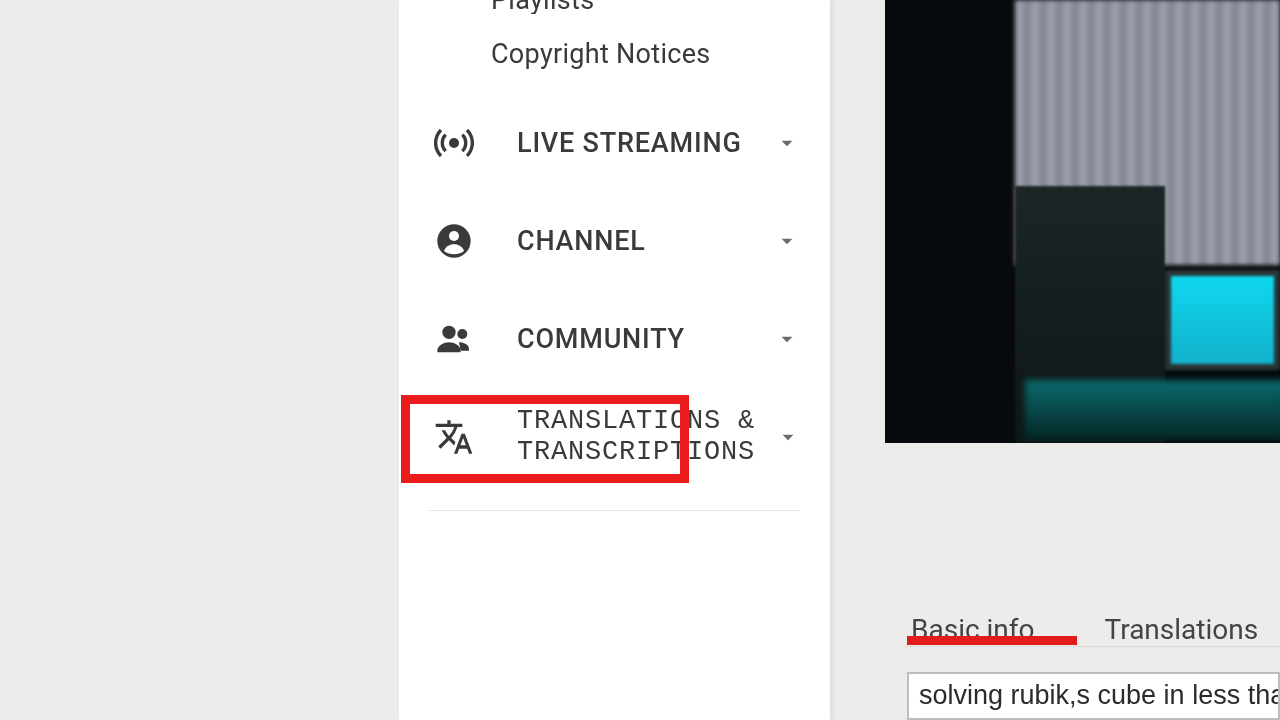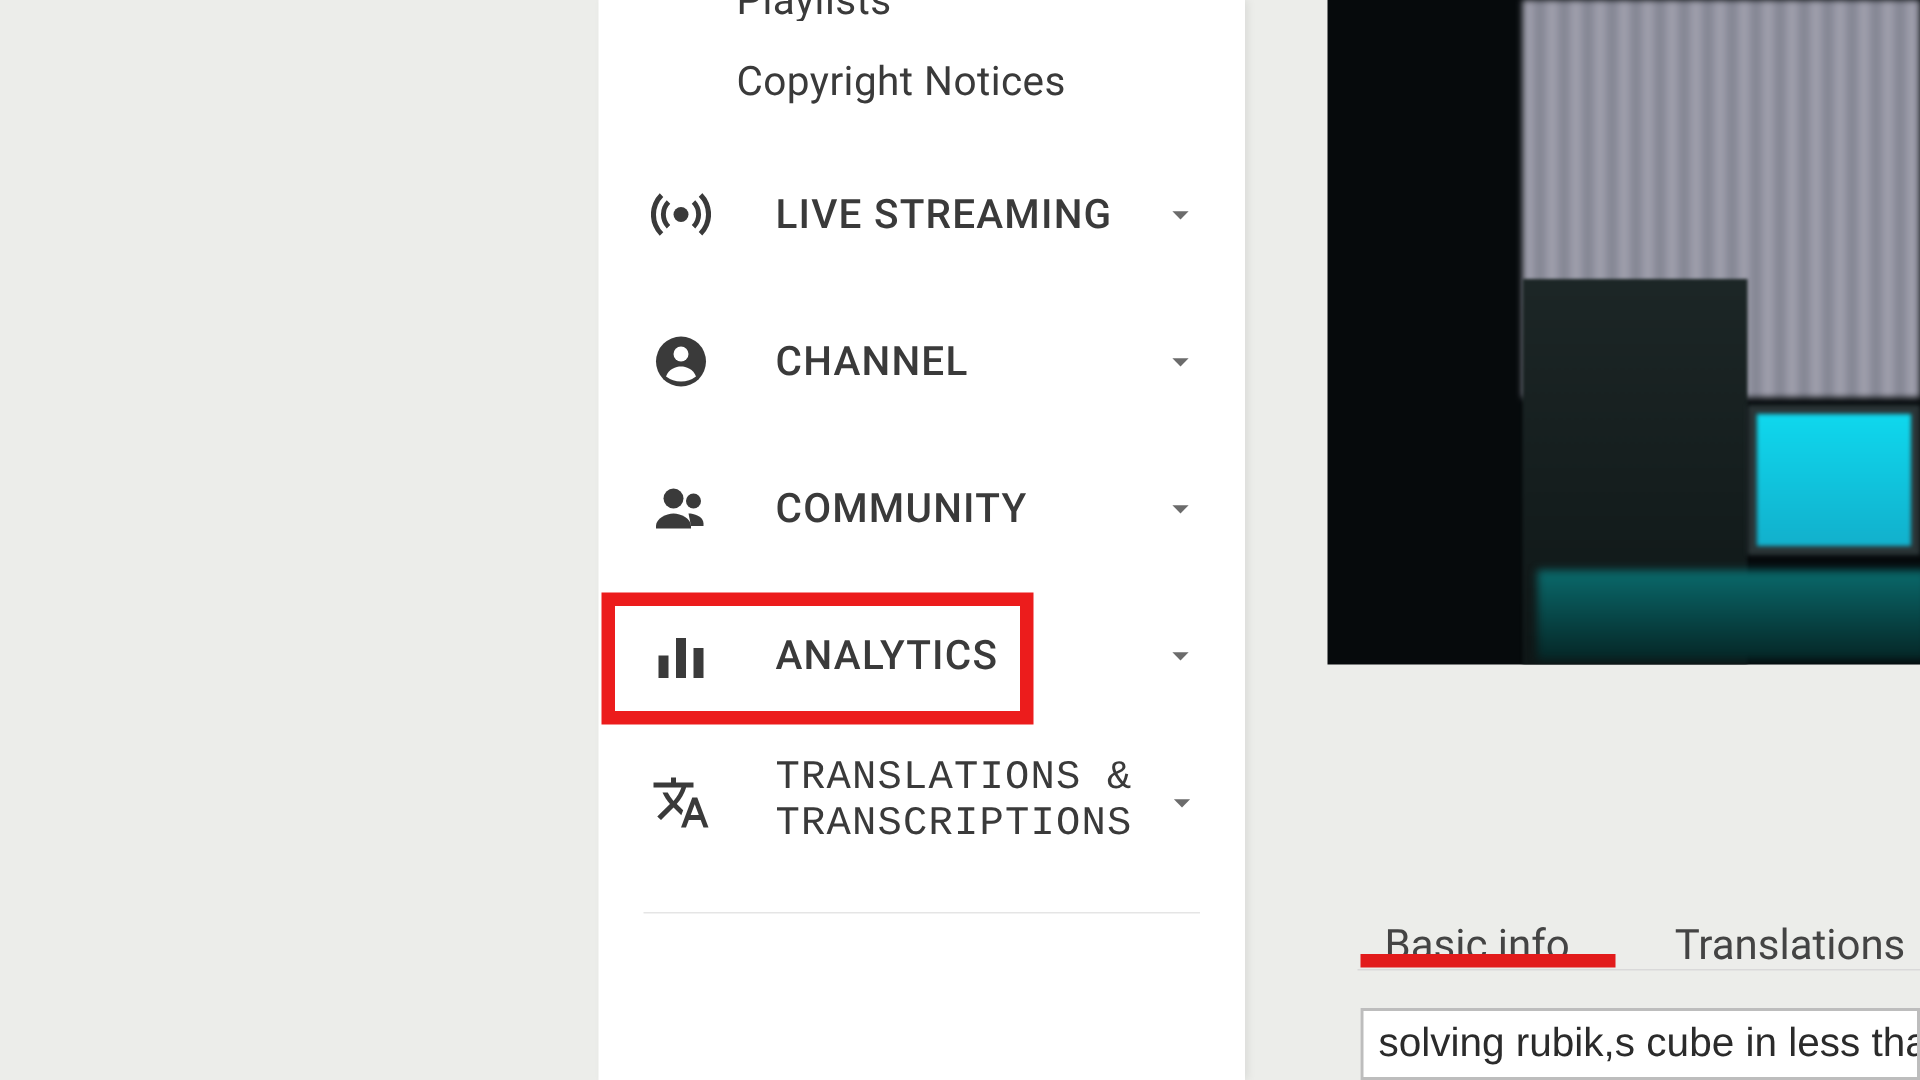--- a/index.html
+++ b/index.html
@@ -147,21 +147,21 @@
     border-bottom: 1px solid #d9d9d9;
   }
   .tab {
     font-size: 28px;
     color: #444;
     cursor: pointer;
     text-align: center;
   }
   .tab.basic {
     flex: 0 0 auto;
-    margin-left: 18px;
+    margin-left: 6px;
     margin-right: 70px;
     position: relative;
   }
   .tab.trans {
     flex: 0 0 auto;
   }
   .tab-underline {
     position: absolute;
     left: 22px;
     top: 636px;
@@ -248,35 +248,20 @@
       </svg>
     </span>
     <span class="nav-label">COMMUNITY</span>
     <span class="chevron">
       <svg viewBox="0 0 24 24" width="26" height="26" fill="currentColor">
           <path d="M7 10l5 5 5-5z"></path>
         </svg>
     </span>
   </div>
 
-  <div class="nav-item">
-    <span class="nav-icon">
-      <svg viewBox="0 0 24 24" width="40" height="40" fill="currentColor">
-        <rect x="3" y="12" width="4" height="9"></rect>
-        <rect x="10" y="5" width="4" height="16"></rect>
-        <rect x="17" y="9" width="4" height="12"></rect>
-      </svg>
-    </span>
-    <span class="nav-label">ANALYTICS</span>
-    <span class="chevron">
-      <svg viewBox="0 0 24 24" width="26" height="26" fill="currentColor">
-          <path d="M7 10l5 5 5-5z"></path>
-        </svg>
-    </span>
-  </div>
 
   <div class="nav-item">
     <span class="nav-icon">
       <svg viewBox="0 0 24 24" width="40" height="40" fill="currentColor">
         <path d="M12.87 15.07l-2.54-2.51.03-.03A17.52 17.52 0 0014.07 6H17V4h-7V2H8v2H1v2h11.17C11.5 7.92 10.44 9.75 9 11.35 8.07 10.32 7.3 9.19 6.69 8H4.61c.73 1.63 1.73 3.17 2.98 4.56l-5.09 5.02L4 19l5-5 3.11 3.11.76-2.04zM18.5 10h-2L12 22h2l1.12-3h4.75L21 22h2l-4.5-12zm-2.62 7l1.62-4.33L19.12 17h-3.24z"></path>
       </svg>
     </span>
     <span class="nav-label multi">TRANSLATIONS &amp;
 TRANSCRIPTIONS</span>
     <span class="chevron">

